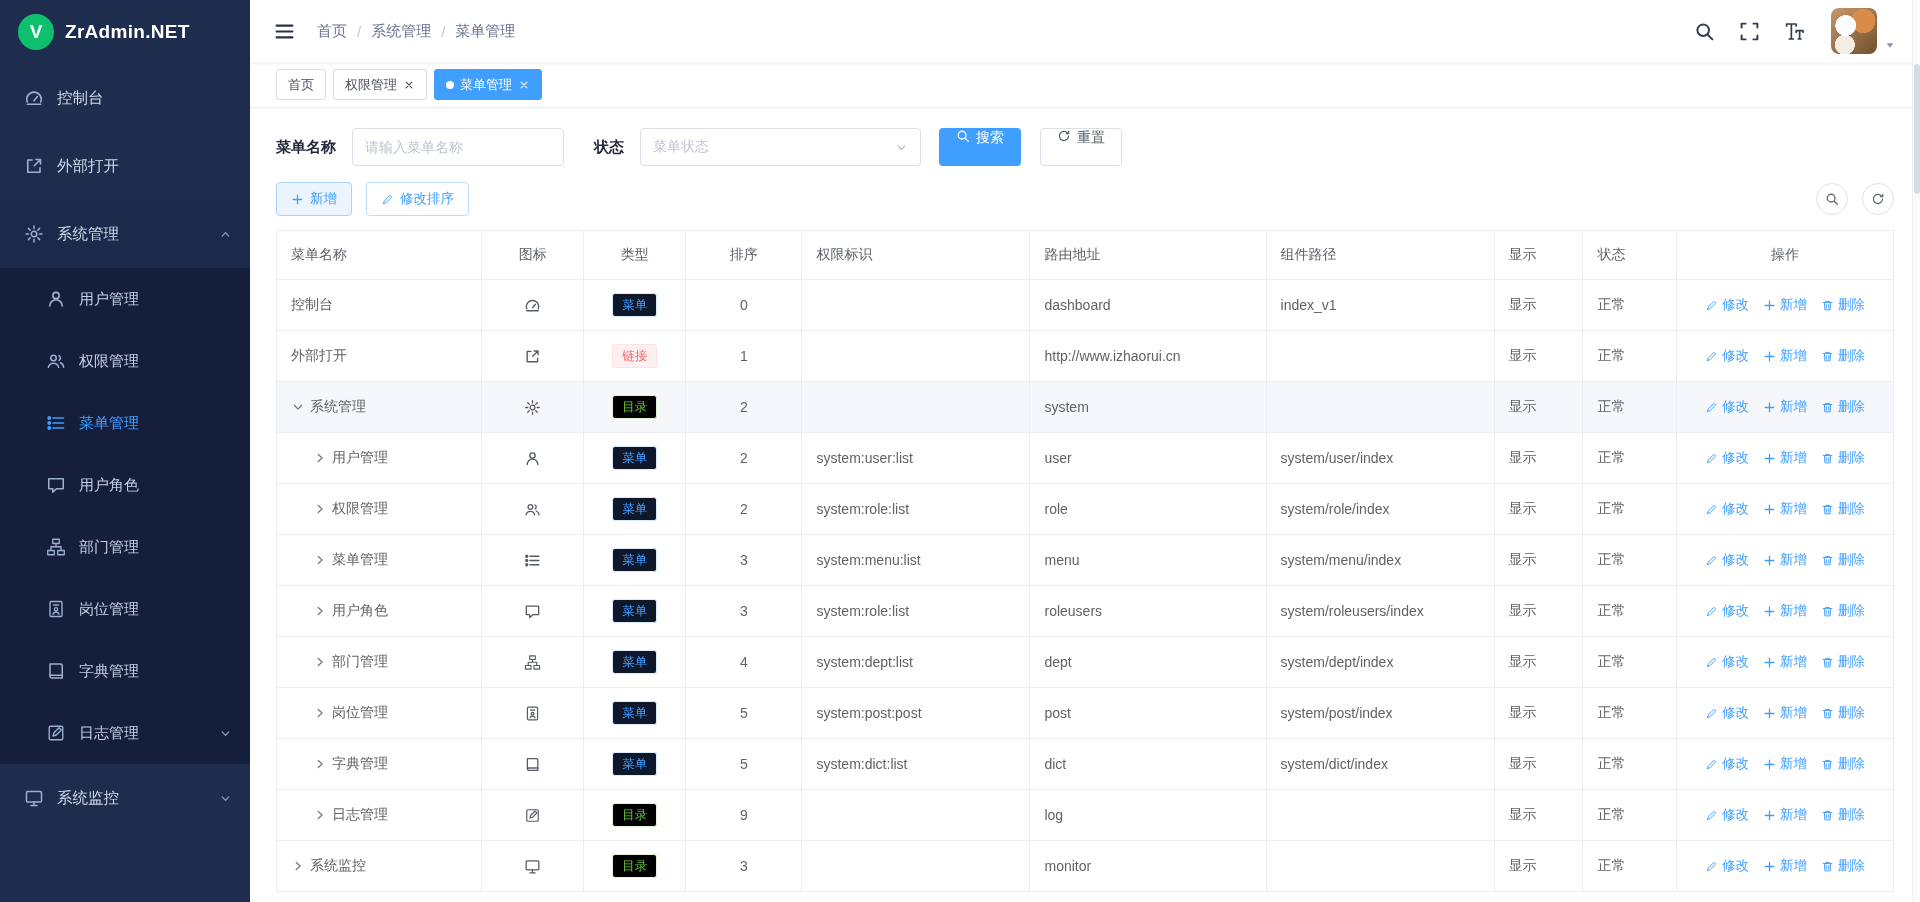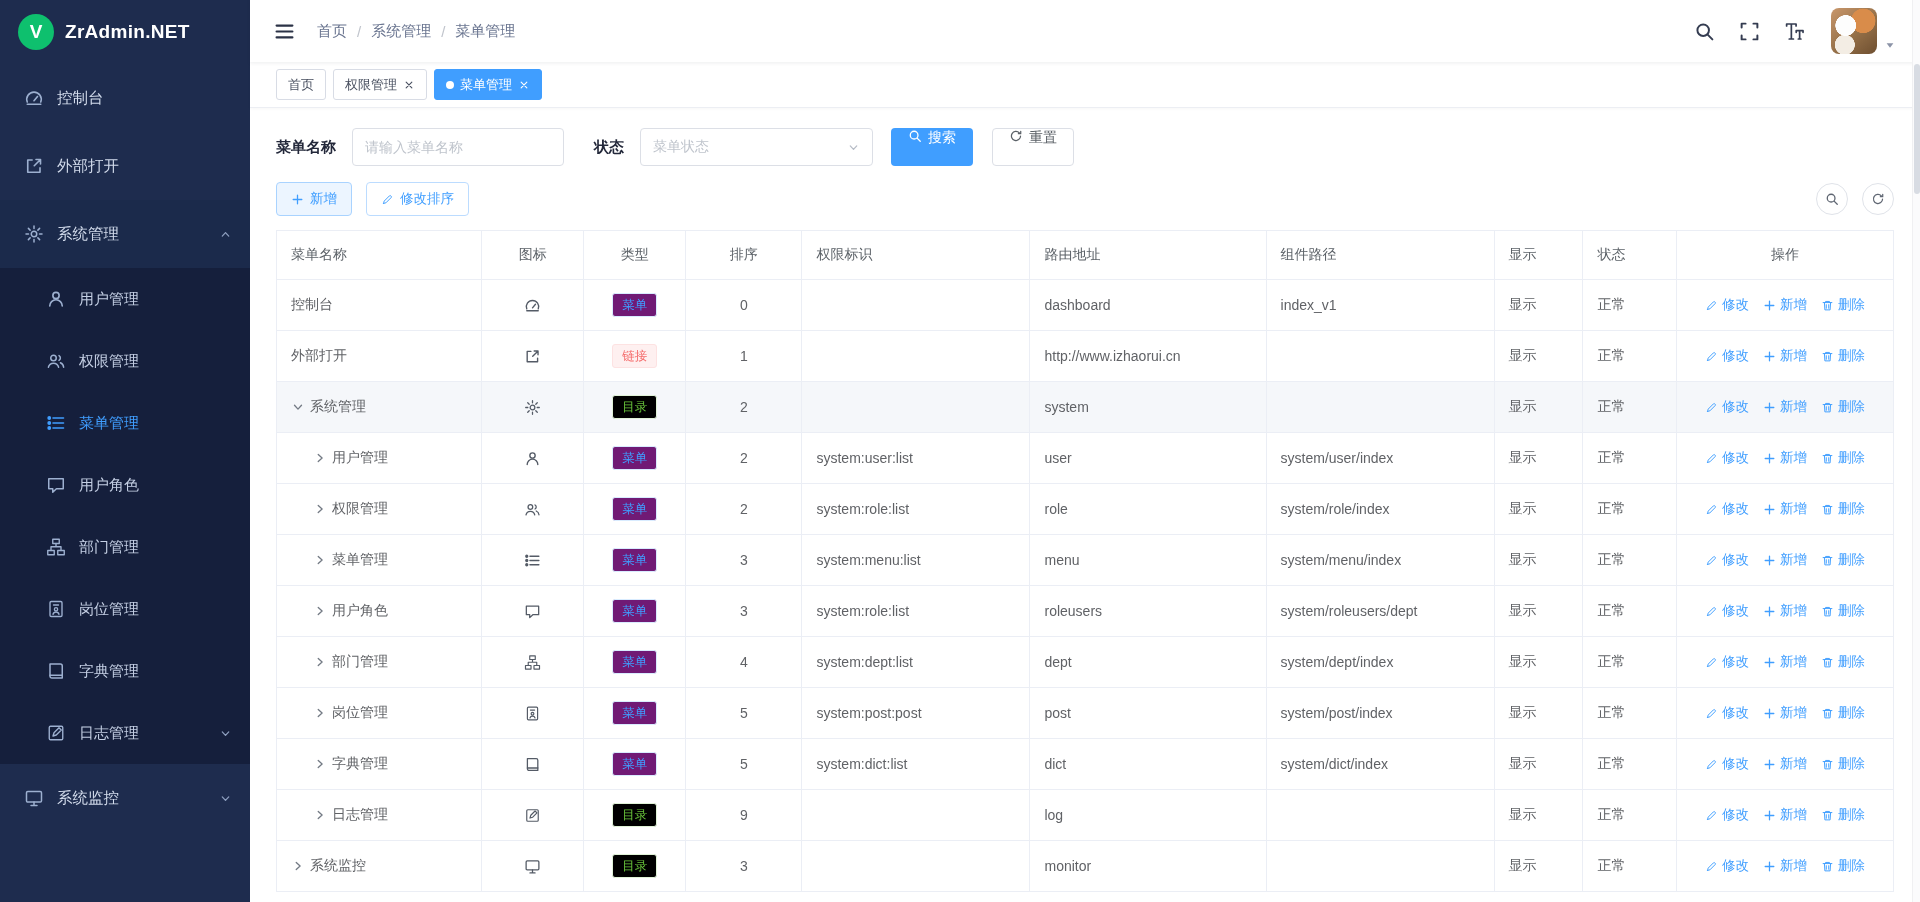--- a/index.html
+++ b/index.html
@@ -51,21 +51,21 @@
   .tab-close { width:12px; height:12px; display:inline-flex; }
 
   .content { flex:1; padding:16px 26px 0; overflow:hidden; }
 
   
   .filter-row { display:flex; align-items:center; margin:4px 0 16px; }
   .f-label { font-size:15px; font-weight:700; color:#23283a; margin-right:16px; white-space:nowrap; }
   .f-input { width:212px; height:38px; border:1px solid #dcdfe6; border-radius:4px; padding:0 12px;
              font-size:14px; color:#606266; outline:none; margin-right:30px; font-family:inherit; }
   .f-input::placeholder { color:#bfc4cc; }
-  .f-select { width:233px; height:38px; border:1px solid #dcdfe6; border-radius:4px; display:flex;
+  .f-select { width:281px; height:38px; border:1px solid #dcdfe6; border-radius:4px; display:flex;
               align-items:center; justify-content:space-between; padding:0 12px; color:#bfc4cc; font-size:14px;
               margin-right:18px; cursor:pointer; background:#fff; }
   .sel-arrow { width:13px; height:13px; color:#b6bcc6; }
   .btn { height:38px; border-radius:4px; font-size:14px; display:inline-flex; gap:6px;
          padding:0 16px; cursor:pointer; border:1px solid transparent; font-family:inherit; }
   .btn-ic { width:14px; height:14px; }
   .btn-primary { background:#409eff; color:#fff; }
   .btn-reset { background:#fff; border-color:#dcdfe6; color:#5a6066; margin-left:19px; }
 
   
@@ -84,21 +84,21 @@
   .menu-table { width:100%; border-collapse:collapse; table-layout:fixed; font-size:14px; color:#606266; }
   .menu-table th, .menu-table td { border:1px solid #ebeef5; }
   .menu-table th { height:49px; font-weight:500; color:#5c6268; background:#fff; }
   .menu-table td { height:51px; }
   .al-left { text-align:left; padding:0 12px 0 14px; }
   .al-center { text-align:center; padding:11px 4px; }
   .name-cell { display:flex; align-items:center; gap:5px; }
   .row-arrow { width:14px; height:14px; color:#737a84; flex-shrink:0; cursor:pointer; }
   .cell-ic { width:17px; height:17px; color:#545b66; display:inline-flex; vertical-align:middle; }
   .tag { display:inline-block; padding:3px 9px; font-size:12.5px; border-radius:3px; border:1px solid; line-height:1.3; }
-  .tag-menu { color:#409eff; background:#701a75; border-color:#d9ecff; }
+  .tag-menu { color:#409eff; background:#0f172a; border-color:#d9ecff; }
   .tag-link { color:#f56c6c; background:#fef0f0; border-color:#fde2e2; }
   .tag-dir  { color:#67c23a; background:#000000; border-color:#e1f3d8; }
   .row-hl td { background:#f5f7fa; }
   .ops-cell { display:flex; align-items:center; justify-content:center; gap:14px; }
   .op-link { color:#409eff; display:inline-flex; align-items:center; gap:4px; font-size:13.5px; cursor:pointer; white-space:nowrap; }
   .op-ic { width:13px; height:13px; }
 
   .icon { display:inline-flex; align-items:center; justify-content:center; }
   .icon svg { width:100%; height:100%; display:block; }
 
@@ -686,21 +686,21 @@
               </td>
               <td class="al-center"><span class="icon cell-ic">
                   <svg viewBox="0 0 16 16" fill="none" stroke="currentColor" stroke-width="1.2" stroke-linecap="round" stroke-linejoin="round">
                     <path d="M2.2 3h11.6v8H8.3l-2.9 2.8V11H2.2z"></path>
                   </svg>
                 </span></td>
               <td class="al-center"><span class="tag tag-menu">菜单</span></td>
               <td class="al-center">3</td>
               <td class="al-left">system:role:list</td>
               <td class="al-left">roleusers</td>
-              <td class="al-left">system/roleusers/dept</td>
+              <td class="al-left">system/roleusers/index</td>
               <td class="al-left">显示</td>
               <td class="al-left">正常</td>
               <td>
                 <div class="ops-cell">
                   <a class="op-link"><span class="icon op-ic">
                       <svg viewBox="0 0 16 16" fill="none" stroke="currentColor" stroke-width="1.2" stroke-linecap="round" stroke-linejoin="round">
                         <path d="M3.2 12.8l.7-2.8 6.5-6.5a1.1 1.1 0 0 1 1.6 0l.5.5a1.1 1.1 0 0 1 0 1.6L6 12.1l-2.8.7z"></path>
                       </svg>
                     </span>修改</a>
                   <a class="op-link"><span class="icon op-ic">

